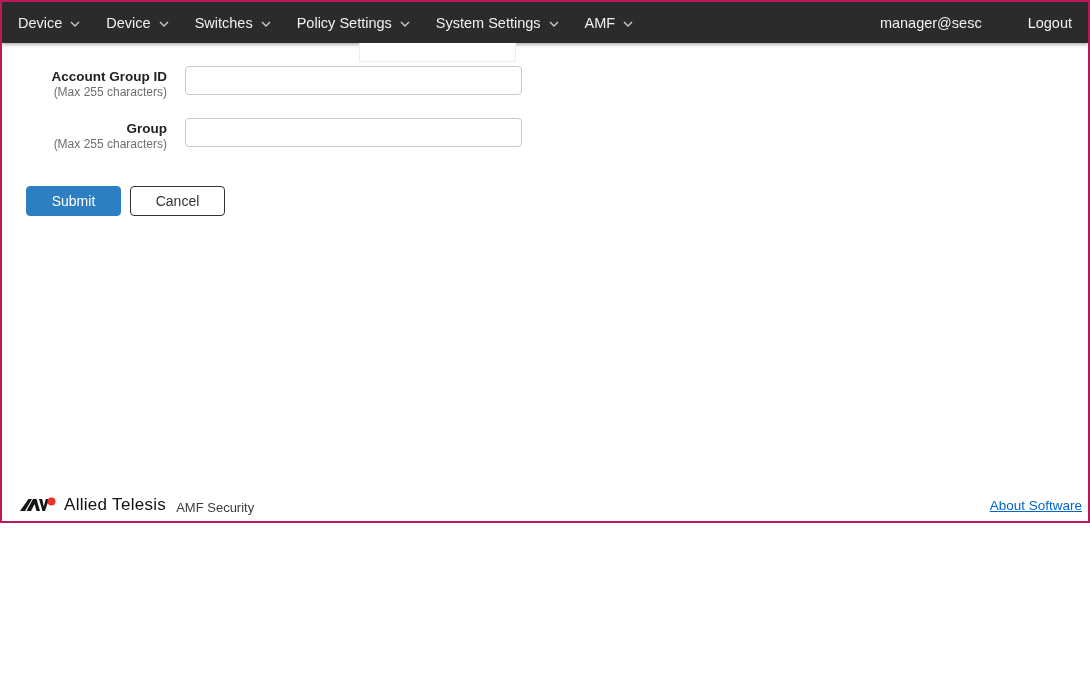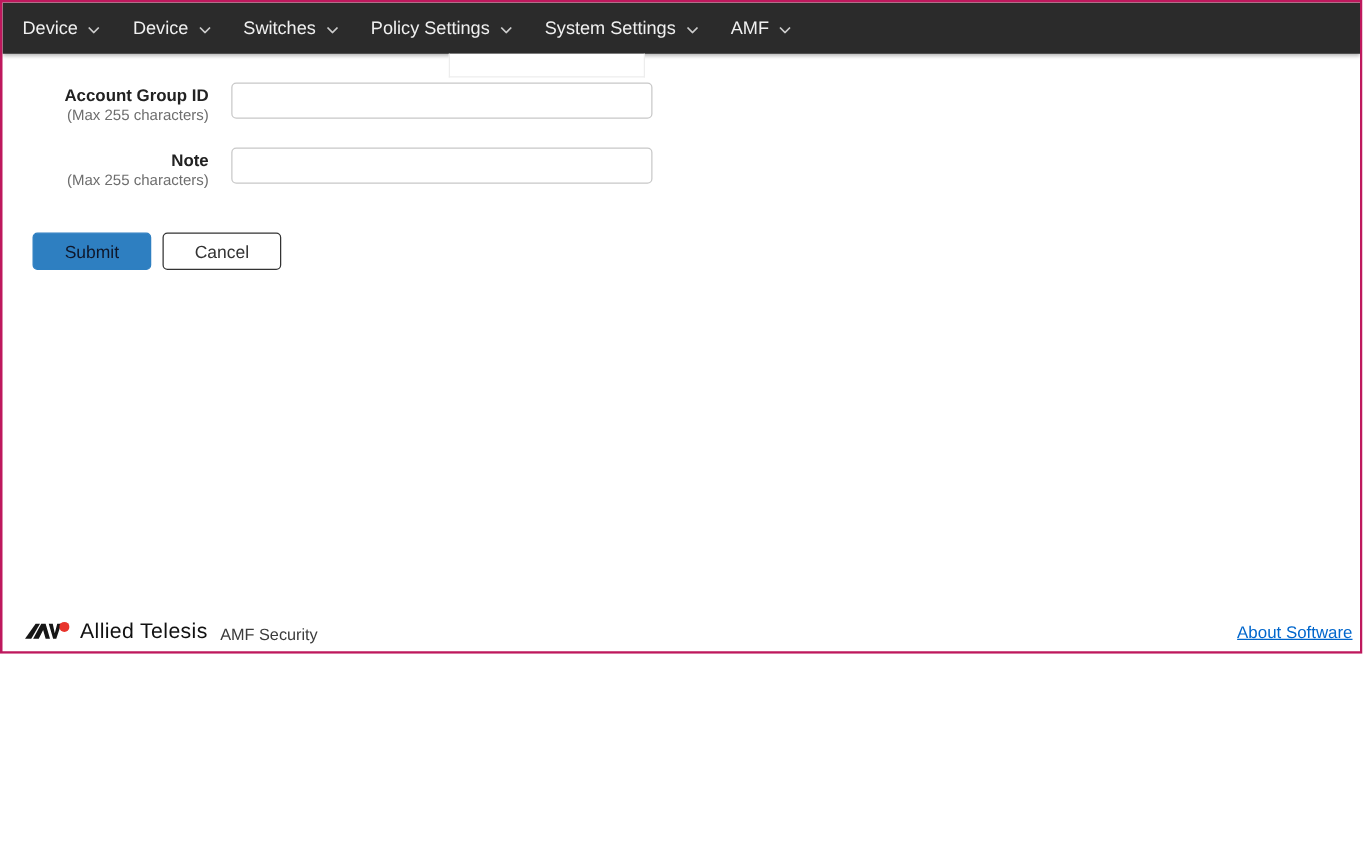--- a/index.html
+++ b/index.html
@@ -90,21 +90,21 @@
   }
   .button-row { margin: 34px 0 0 24px; display: flex; gap: 9px; }
   .btn {
     width: 95px;
     height: 30px;
     border-radius: 4px;
     font-family: "Liberation Sans", sans-serif;
     font-size: 14px;
     cursor: pointer;
   }
-  .btn-primary { background: #2e7fc1; border: 1px solid #2e7fc1; color: #0f172a; }
+  .btn-primary { background: #2e7fc1; border: 1px solid #2e7fc1; color: #ffffff; }
   .btn-cancel  { background: #ffffff; border: 1px solid #333333; color: #333333; }
 
   
   .footer {
     position: absolute;
     left: 18px;
     right: 6px;
     bottom: 3px;
     height: 26px;
     display: flex;
@@ -174,35 +174,39 @@
       </div>
       <div class="nav-item">
         <span>AMF</span>
         <span class="chev">
             <svg width="10" height="6" viewBox="0 0 10 6">
               <polyline points="1,1 5,5 9,1" fill="none" stroke="#cccccc" stroke-width="1.4"></polyline>
             </svg>
           </span>
       </div>
     </div>
+    <div class="nav-right">
+      <span class="nav-user">manager@sesc</span>
+      <span class="nav-logout">Logout</span>
+    </div>
   </nav>
 
   <div class="dropdown-remnant"></div>
 
   <main class="content">
 
     <div class="form-grid">
       <div class="label-col">
         <div class="label-main">Account Group ID</div>
         <div class="label-hint">(Max 255 characters)</div>
       </div>
       <input type="text" class="text-input" value="" style="">
 
       <div class="label-col">
-        <div class="label-main">Note</div>
+        <div class="label-main">Group</div>
         <div class="label-hint">(Max 255 characters)</div>
       </div>
       <input type="text" class="text-input" value="" style="">
     </div>
 
     <div class="button-row">
       <button class="btn btn-primary">Submit</button>
       <button class="btn btn-cancel">Cancel</button>
     </div>
   </main>

